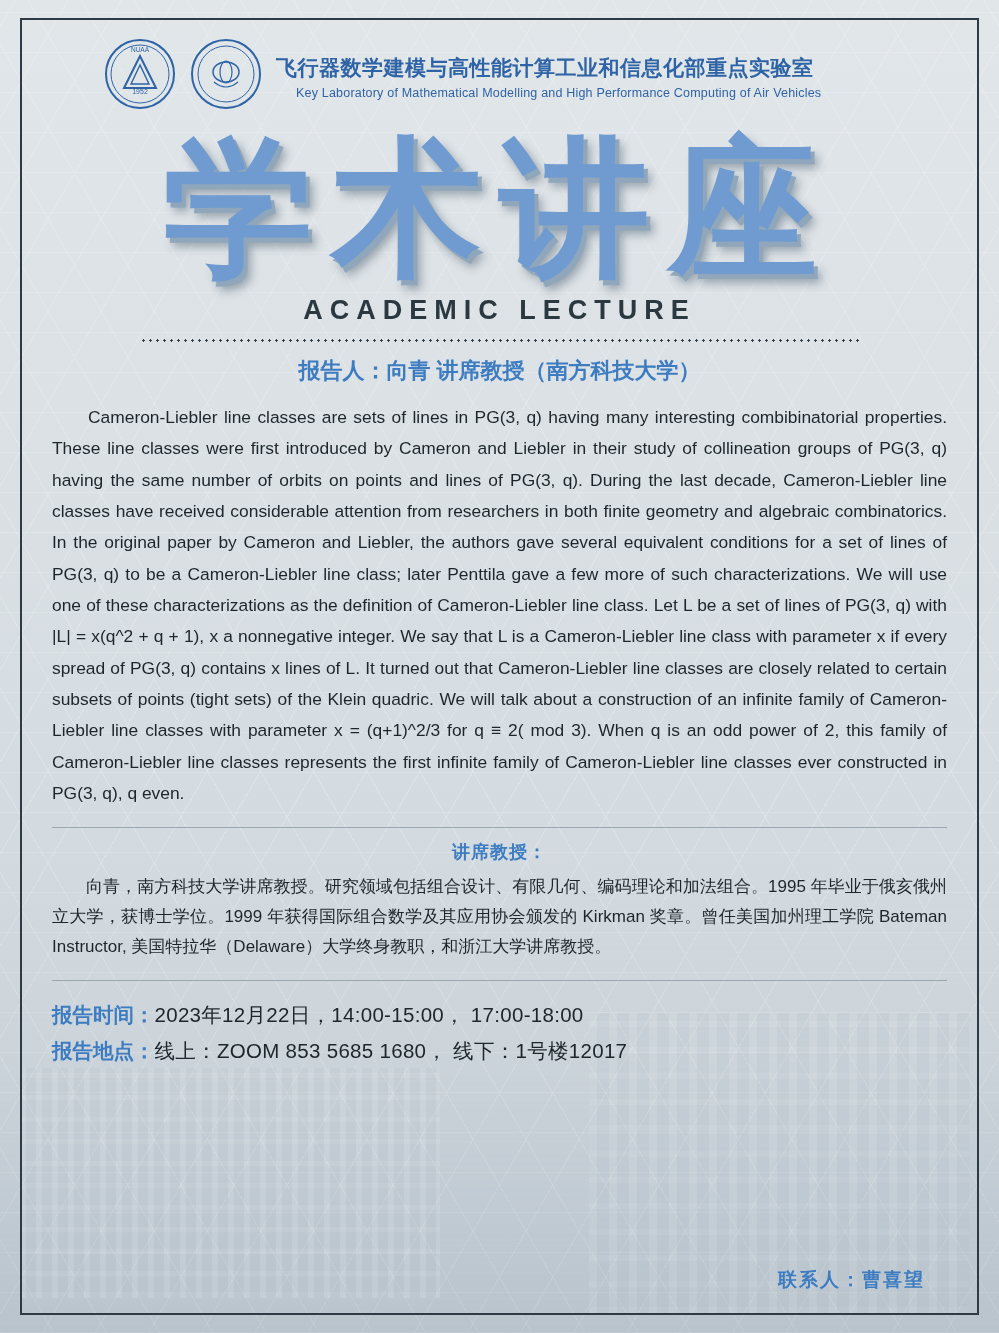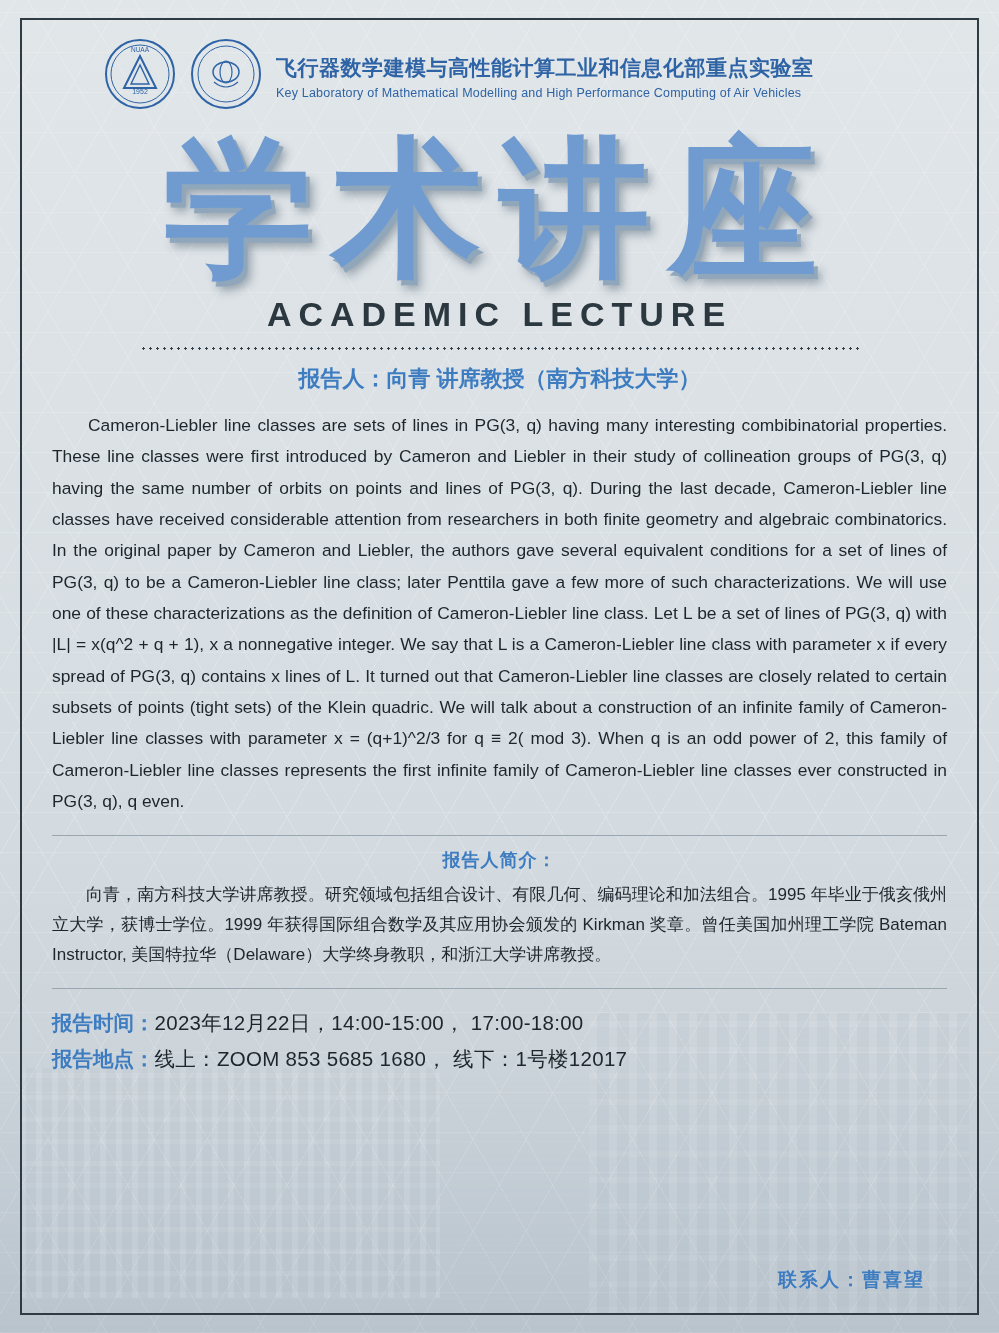--- a/index.html
+++ b/index.html
@@ -96,40 +96,41 @@
     color: #2e63a6;
     letter-spacing: 0.5px;
     white-space: nowrap;
   }
   .lab-en {
     font-size: 12.5px;
     color: #2e63a6;
     letter-spacing: 0.2px;
     margin-top: 4px;
     white-space: nowrap;
+    margin-left: 20px;
   }
 
   
   .big-title {
     text-align: center;
     margin-top: 18px;
     font-size: 150px;
     line-height: 1.02;
     font-weight: bold;
     letter-spacing: 18px;
     color: #6f9bd1;
     text-shadow:
       4px 5px 0 #8fa6bb,
       7px 9px 10px rgba(60,80,100,0.45);
     font-family: "DejaVu Sans", sans-serif;
   }
   .sub-title {
     text-align: center;
     margin-top: 10px;
-    font-size: 34px;
+    font-size: 27px;
     letter-spacing: 7px;
     font-weight: bold;
     color: #2b3840;
     font-family: "Liberation Sans", sans-serif;
   }
 
   .lecture-title {
     text-align: center;
     margin-top: 38px;
     font-size: 25.5px;
@@ -256,21 +257,21 @@
     <div class="big-title">学术讲座</div>
     <div class="sub-title">ACADEMIC LECTURE</div>
 
     <div class="dotline"></div>
     <div class="speaker">报告人：向青  讲席教授（南方科技大学）</div>
 
     <div class="abstract">Cameron-Liebler line classes are sets of lines in PG(3, q) having many interesting combibinatorial properties. These line classes were first introduced by Cameron and Liebler in their study of collineation groups of PG(3, q) having the same number of orbits on points and lines of PG(3, q). During the last decade, Cameron-Liebler line classes have received considerable attention from researchers in both finite geometry and algebraic combinatorics. In the original paper by Cameron and Liebler, the authors gave several equivalent conditions for a set of lines of PG(3, q) to be a Cameron-Liebler line class; later Penttila gave a few more of such characterizations. We will use one of these characterizations as the definition of Cameron-Liebler line class. Let L be a set of lines of PG(3, q) with |L| = x(q^2 + q + 1), x a nonnegative integer. We say that L is a Cameron-Liebler line class with parameter x if every spread of PG(3, q) contains x lines of L. It turned out that Cameron-Liebler line classes are closely related to certain subsets of points (tight sets) of the Klein quadric. We will talk about a construction of an infinite family of Cameron-Liebler line classes with parameter x = (q+1)^2/3 for q ≡ 2( mod 3). When q is an odd power of 2, this family of Cameron-Liebler line classes represents the first infinite family of Cameron-Liebler line classes ever constructed in PG(3, q), q even.</div>
 
     <div class="rule"></div>
 
-    <div class="bio-head">报告人简介：</div>
+    <div class="bio-head">讲席教授：</div>
     <div class="bio-body">向青，南方科技大学讲席教授。研究领域包括组合设计、有限几何、编码理论和加法组合。1995 年毕业于俄亥俄州立大学，获博士学位。1999 年获得国际组合数学及其应用协会颁发的 Kirkman 奖章。曾任美国加州理工学院 Bateman Instructor, 美国特拉华（Delaware）大学终身教职，和浙江大学讲席教授。</div>
 
     <div class="rule"></div>
 
     <div class="info">
       <div class="info-row">
         <span class="info-label">报告时间：</span>
         <span class="info-value">2023年12月22日，14:00-15:00， 17:00-18:00</span>
       </div>
       <div class="info-row">

